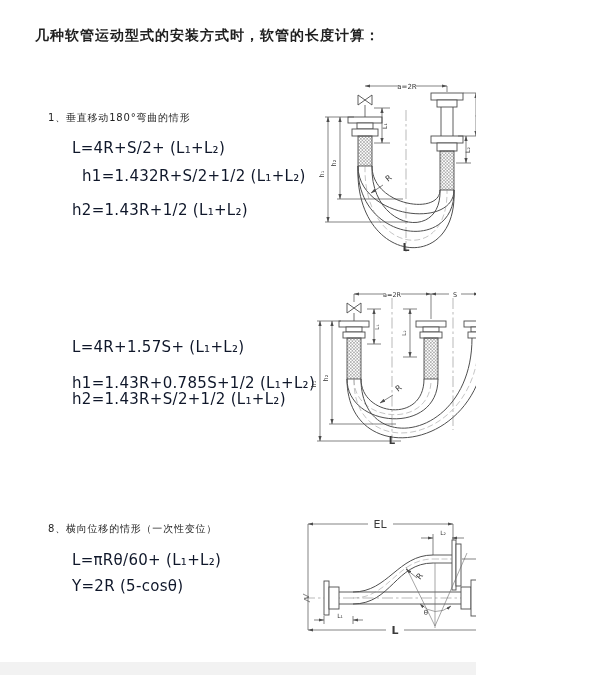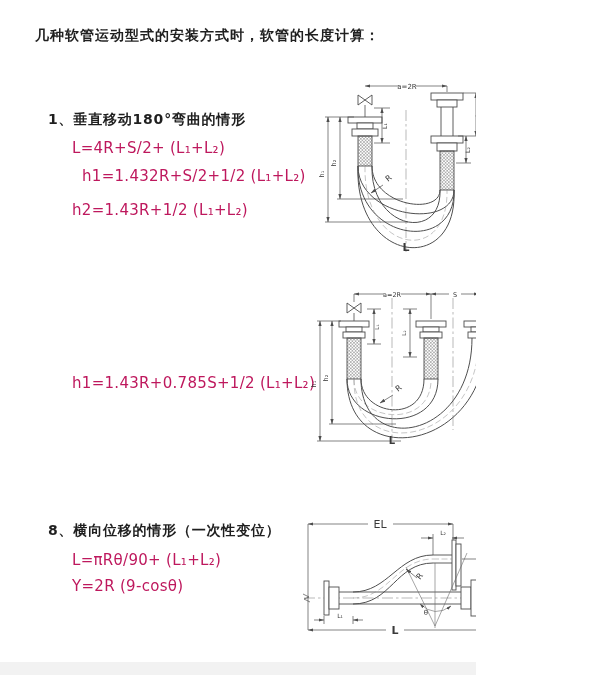--- a/index.html
+++ b/index.html
@@ -1,20 +1,20 @@
 <!DOCTYPE html>
 <html><head>
 <meta charset="utf-8">
 <style>
   html,body{margin:0;padding:0;background:#ffffff;}
   .page{position:relative;width:476px;height:675px;background:#ffffff;overflow:hidden;
         font-family:"DejaVu Sans","Liberation Sans",sans-serif;color:#1f1f1f;}
   .title{position:absolute;left:35px;top:27px;font-size:14px;font-weight:bold;letter-spacing:1px;white-space:nowrap;}
-  .heading{position:absolute;font-size:14px;font-weight:bold;letter-spacing:0.8px;white-space:nowrap;}
-  .formula{position:absolute;font-size:15px;font-weight:400;letter-spacing:0.3px;white-space:nowrap;color:#be185d;}
+  .heading{position:absolute;font-size:10px;font-weight:normal;letter-spacing:0.8px;white-space:nowrap;}
+  .formula{position:absolute;font-size:15px;font-weight:400;letter-spacing:0.3px;white-space:nowrap;color:#0f172a;}
   .dg{position:absolute;}
   .dg svg{display:block;}
   .edge{position:absolute;left:0;bottom:0;width:600px;height:13px;background:#f2f2f2;}
   text{font-family:"DejaVu Sans","Liberation Sans",sans-serif;fill:#3a3a3a;}
 </style>
 </head>
 <body>
 
 <div class="page">
 
@@ -105,21 +105,23 @@
       </g>
       <text x="162" y="80" font-size="6" text-anchor="middle" transform="rotate(-90 162 80)">L₂</text>
 
       <line x1="75" y1="115" x2="63" y2="123" stroke="#4d4d4d" stroke-width="0.7" marker-end="url(#a1)"></line>
       <text x="80" y="112" font-size="8" transform="rotate(-38 80 112)">R</text>
 
       <text x="98" y="181" font-size="11" font-weight="bold" text-anchor="middle" fill="#222">L</text>
     </svg>
   </div>
 
+  <div class="formula" style="left:72px;top:338px">L=4R+1.57S+ (L₁+L₂)</div>
   <div class="formula" style="left:72px;top:374px">h1=1.43R+0.785S+1/2 (L₁+L₂)</div>
+  <div class="formula" style="left:72px;top:390px">h2=1.43R+S/2+1/2 (L₁+L₂)</div>
 
   <div class="dg" id="d2" style="left:306px;top:282px;width:265px;height:176px">
     <svg width="265" height="176" viewBox="0 0 265 176">
       <defs>
         <marker id="a2" viewBox="0 0 8 6" refX="7.5" refY="3" markerWidth="8" markerHeight="6" orient="auto-start-reverse">
           <path d="M0,0.6 L8,3 L0,5.4 Z" fill="#4d4d4d"></path>
         </marker>
         <pattern id="hb2" patternUnits="userSpaceOnUse" width="3.2" height="3.2">
           <path d="M0,3.2 L3.2,0 M0,0 L3.2,3.2" stroke="#6e6e6e" stroke-width="0.45"></path>
         </pattern>
@@ -198,22 +200,22 @@
       <text x="100" y="51" font-size="5.5" text-anchor="middle" transform="rotate(-90 100 51)">L₂</text>
 
       <line x1="87" y1="113" x2="74" y2="121" stroke="#4d4d4d" stroke-width="0.7" marker-end="url(#a2)"></line>
       <text x="92" y="110" font-size="8" transform="rotate(-38 92 110)">R</text>
 
       <text x="86" y="162" font-size="10" font-weight="bold" text-anchor="middle" fill="#222">L</text>
     </svg>
   </div>
 
   <div class="heading" style="left:48px;top:522px">8、横向位移的情形（一次性变位）</div>
-  <div class="formula" style="left:72px;top:551px">L=πRθ/90+ (L₁+L₂)</div>
-  <div class="formula" style="left:72px;top:577px">Y=2R (9-cosθ)</div>
+  <div class="formula" style="left:72px;top:551px">L=πRθ/60+ (L₁+L₂)</div>
+  <div class="formula" style="left:72px;top:577px">Y=2R (5-cosθ)</div>
 
   <div class="dg" id="d3" style="left:296px;top:510px;width:292px;height:162px">
     <svg width="292" height="162" viewBox="0 0 292 162">
       <defs>
         <marker id="a3" viewBox="0 0 8 6" refX="7.5" refY="3" markerWidth="8" markerHeight="6" orient="auto-start-reverse">
           <path d="M0,0.6 L8,3 L0,5.4 Z" fill="#4d4d4d"></path>
         </marker>
       </defs>
 
       <line x1="8" y1="88" x2="202" y2="88" stroke="#8a8a8a" stroke-width="0.6" stroke-dasharray="11 3 2.5 3"></line>

